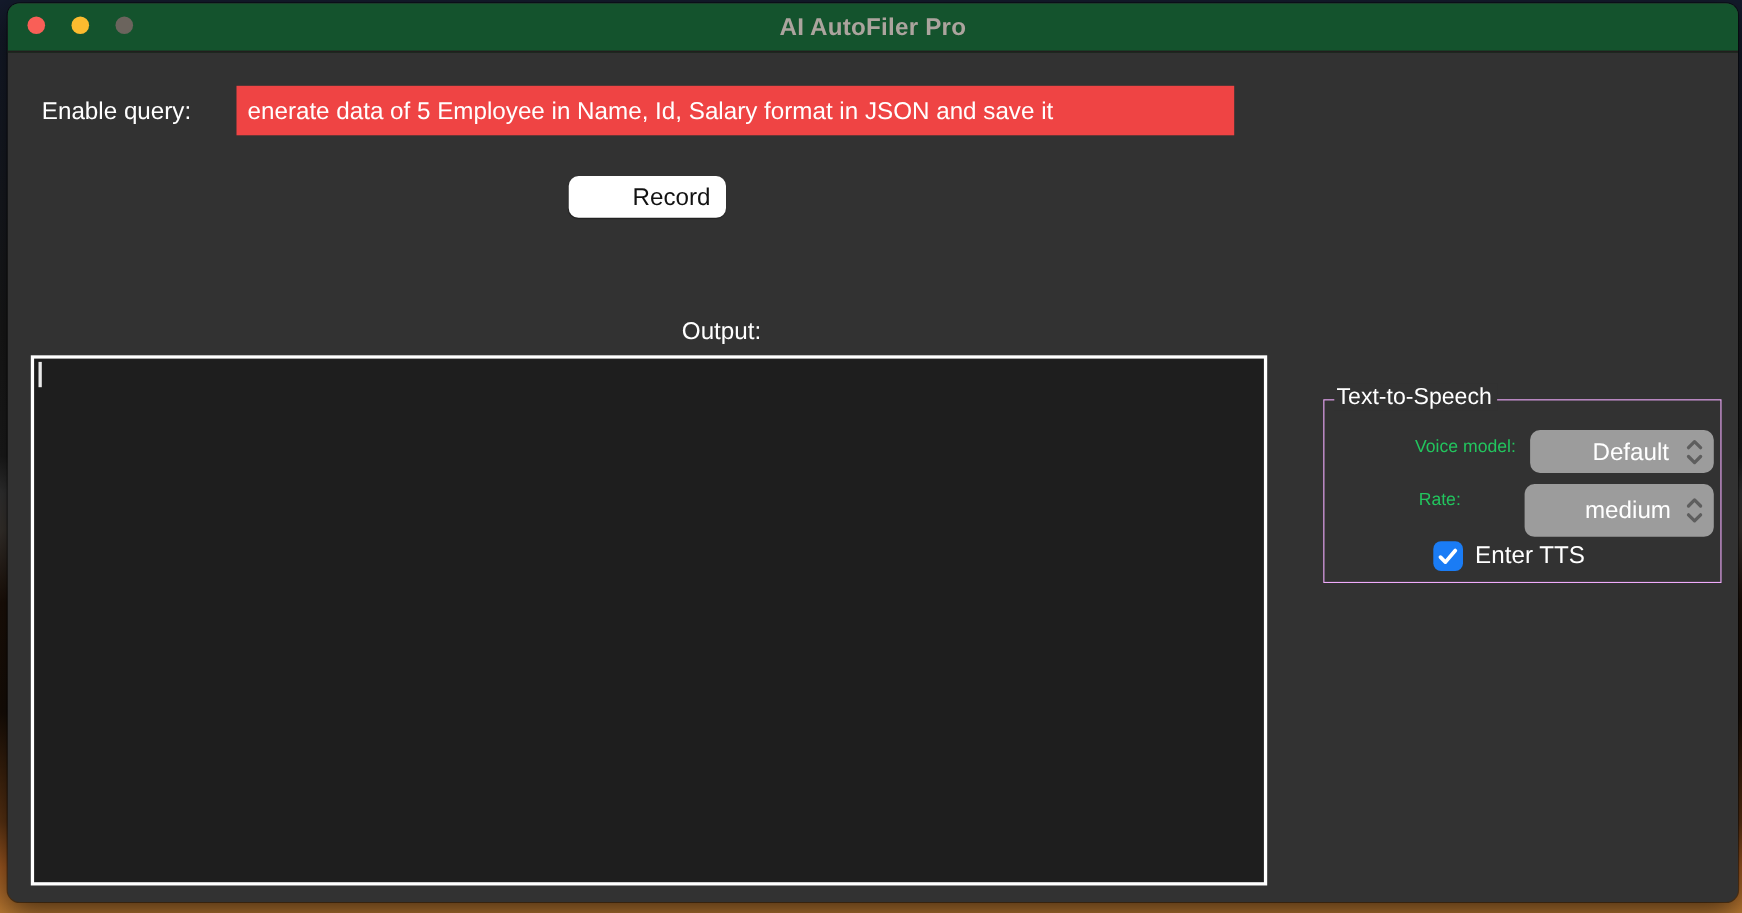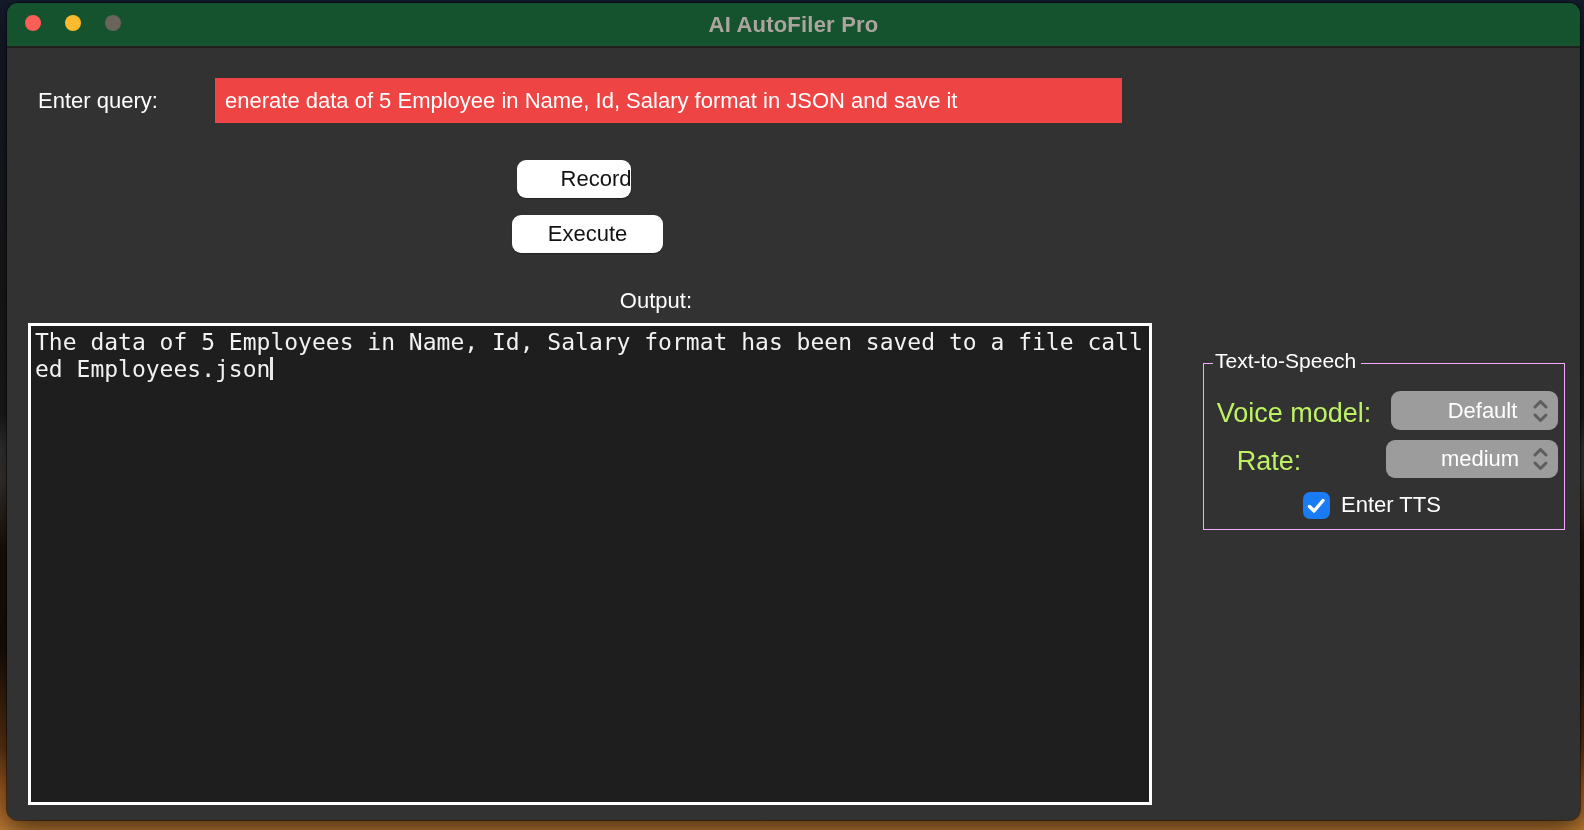--- a/index.html
+++ b/index.html
@@ -46,21 +46,21 @@
   }
 
   
   .btn {
     position:absolute; background:#ffffff; color:#121212;
     border:none; border-radius:9px; font-size:22px;
     font-family:"Liberation Sans","DejaVu Sans",sans-serif;
     display:flex; align-items:center; justify-content:center;
     box-shadow:0 1px 1px rgba(0,0,0,.35);
   }
-  .btn-record  { left:510px; top:157px; width:114px; height:38px;padding-left:44px; }
+  .btn-record  { left:510px; top:157px; width:143px; height:38px;padding-left:44px; }
   .btn-execute { left:505px; top:212px; width:151px; height:38px; }
 
   
   .output-label {
     position:absolute; left:485px; top:285px; width:200px;
     text-align:right; color:#ffffff; font-size:22px;
   }
   .output-box {
     position:absolute; left:21px; top:320px; width:1124px; height:482px;
     background:#1e1e1e; border:3px solid #ffffff;
@@ -77,30 +77,30 @@
   
   .tts-frame {
     position:absolute; left:1196px; top:360px; width:362px; height:167px;
     border:1px solid #f0abfc;
   }
   .tts-legend {
     position:absolute; left:9px; top:-15px;
     background:#323232; padding:0 5px 0 2px;
     color:#ffffff; font-size:21px;
   }
-  .tts-label { position:absolute; color:#bef264; font-size:27px; text-align:center; }
+  .tts-label { position:absolute; color:#22c55e; font-size:16px; text-align:right; }
   .voice-label { left:6px;  top:34px; width:168px; }
   .rate-label  { left:6px;  top:82px; width:118px; }
   .combo {
     position:absolute; background:#9c9c9c; border-radius:9px;
     color:#ffffff; font-size:22px;
     display:flex; align-items:center; justify-content:center;padding-left:16px;
   }
   .combo-voice { left:187px; top:27px; width:167px; height:39px; }
-  .combo-rate  { left:182px; top:76px; width:172px; height:38px; }
+  .combo-rate  { left:182px; top:76px; width:172px; height:48px; }
   .combo .chevrons { position:absolute; right:9px; top:50%; transform:translateY(-50%); display:block; }
   .checkbox {
     position:absolute; left:99px; top:128px; width:27px; height:27px;
     background:#1a7cf5; border-radius:7px;
     display:flex; align-items:center; justify-content:center;
   }
   .enable-label {
     position:absolute; left:137px; top:128px;
     color:#ffffff; font-size:22px; text-align:left;
   }
@@ -113,28 +113,27 @@
 
     <div class="titlebar">
       <div class="lights">
         <div class="light red"></div>
         <div class="light yellow"></div>
         <div class="light gray"></div>
       </div>
       <div class="title">AI AutoFiler Pro</div>
     </div>
 
-    <div class="query-label">Enter query:</div>
+    <div class="query-label">Enable query:</div>
     <input class="query-input" type="text" value="enerate data of 5 Employee in Name, Id, Salary format in JSON and save it" style="">
 
     <button class="btn btn-record">Record</button>
-    <button class="btn btn-execute">Execute</button>
 
     <div class="output-label">Output:</div>
-    <div class="output-box"><span>The data of 5 Employees in Name, Id, Salary format has been saved to a file called Employees.json</span><span class="text-cursor"></span></div>
+    <div class="output-box"><span class="text-cursor"></span></div>
 
     <div class="tts-frame">
       <div class="tts-legend">Text-to-Speech</div>
 
       <div class="tts-label voice-label">Voice model:</div>
       <div class="combo combo-voice">
         <span>Default</span>
         <svg class="chevrons" width="17" height="26" viewBox="0 0 17 26">
           <polyline points="3,9 8.5,3.5 14,9" fill="none" stroke="#5e5e5e" stroke-width="3" stroke-linecap="round" stroke-linejoin="round"></polyline>
           <polyline points="3,17 8.5,22.5 14,17" fill="none" stroke="#5e5e5e" stroke-width="3" stroke-linecap="round" stroke-linejoin="round"></polyline>

